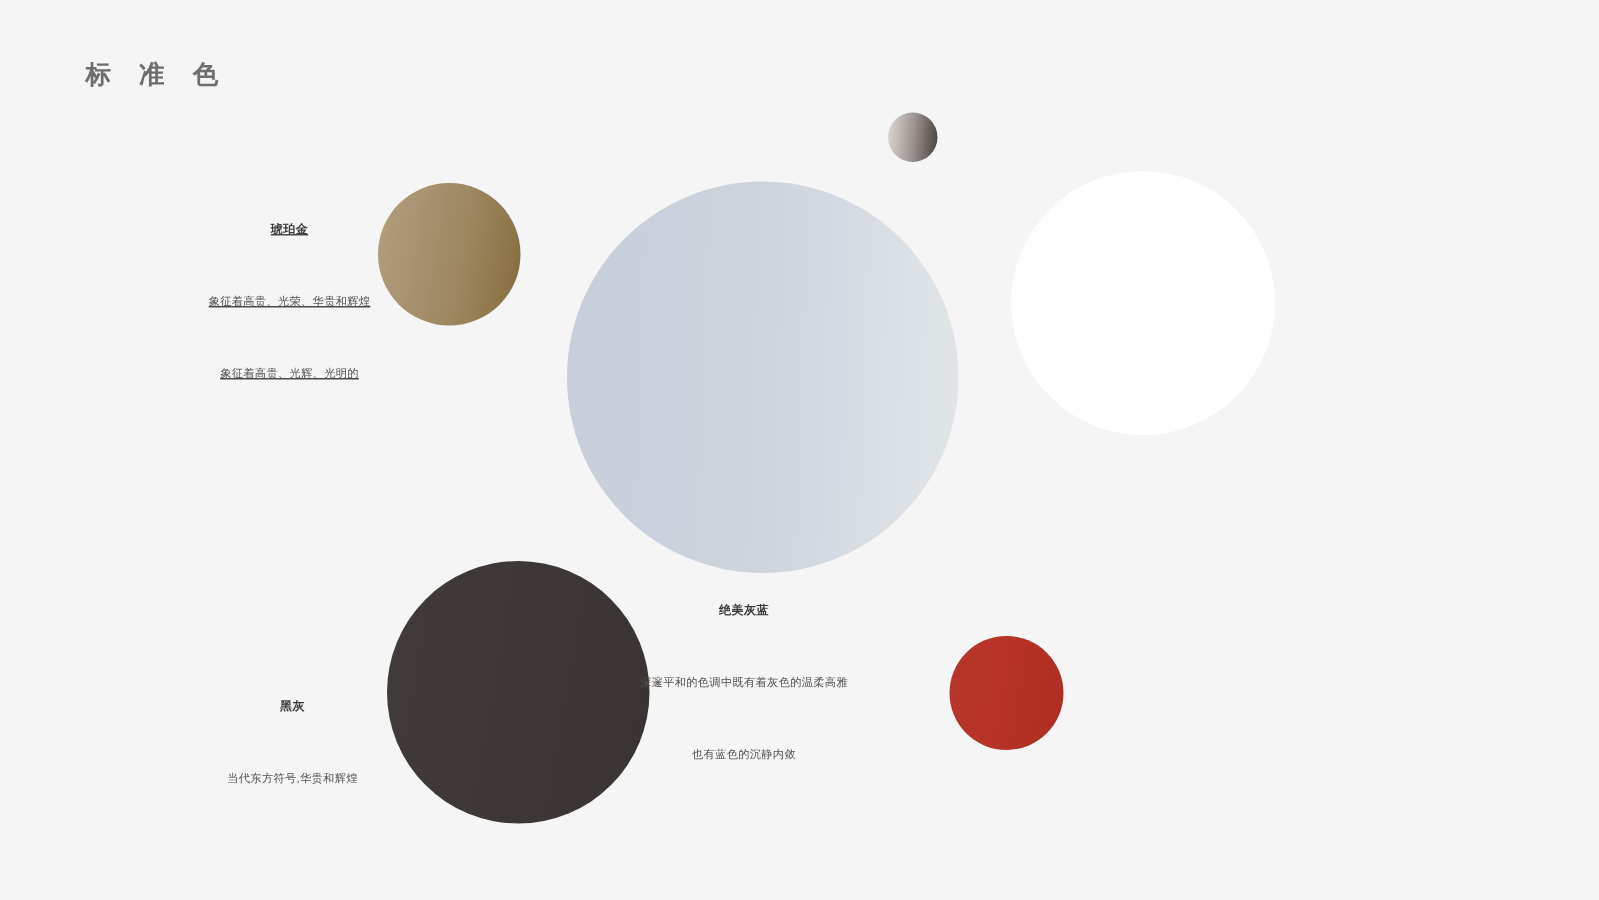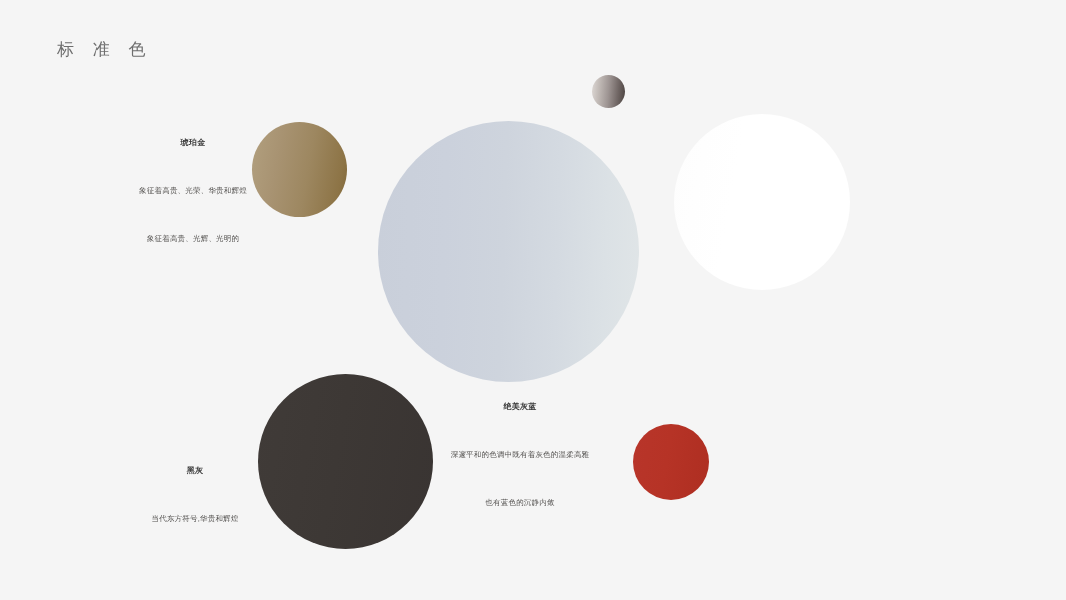--- a/index.html
+++ b/index.html
@@ -26,21 +26,21 @@
 
   
   .page-title {
     position: absolute;
     left: 57px;
     top: 38px;
     font-size: 17px;
     line-height: 24px;
     color: #6e6e6e;
     letter-spacing: 7px;
-    font-weight: 400;
+    font-weight: 700;
     white-space: nowrap;
   }
 
   
   .swatch {
     position: absolute;
     border-radius: 50%;
   }
 
   .swatch-amber {
@@ -107,23 +107,23 @@
   }
   .caption .cap-line {
     font-size: 7.5px;
     line-height: 12px;
     color: #53514f;
     letter-spacing: 0.2px;
     white-space: nowrap;
     margin-top: 36px;
   }
 
-  .caption-amber     { left: 130px; top: 136px;  width: 126px; }
+  .caption-amber     { left: 130px; top: 146px;  width: 126px; text-decoration: underline; }
   .caption-jadewhite { left: 688px; top: 296px;  width: 152px; }
-  .caption-bluegray  { left: 432px; top: 400px;  width: 176px; text-align: center; }
+  .caption-bluegray  { left: 408px; top: 400px;  width: 176px; text-align: center; }
   .caption-darkgray  { left: 120px; top: 464px;  width: 150px; text-align: center; }
   .caption-chinared  { left: 592px; top: 504px;  width: 160px; }
 </style>
 </head>
 <body>
 
 <div id="canvas">
 
   <div class="page-title">标 准 色</div>
 

